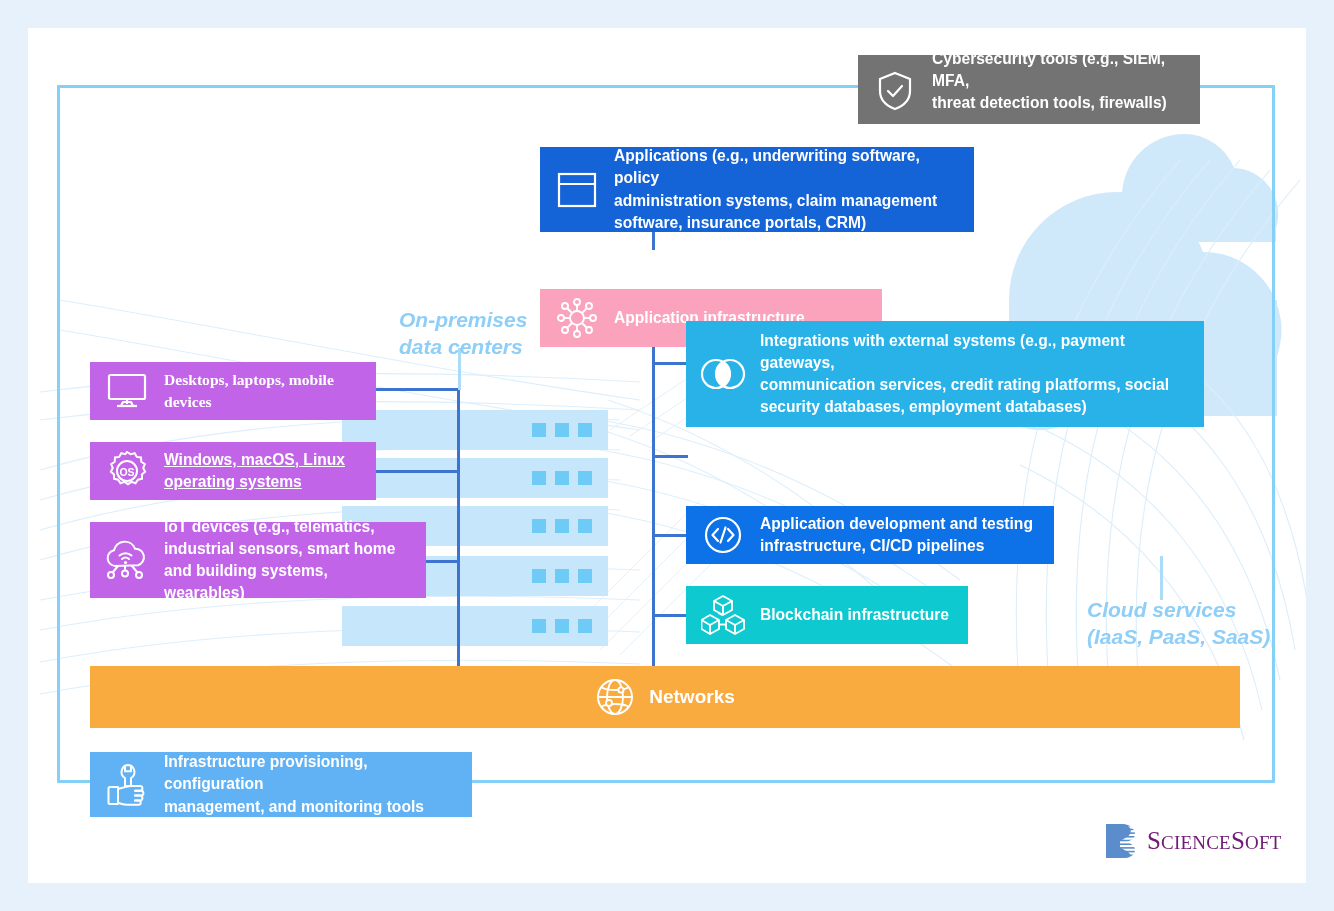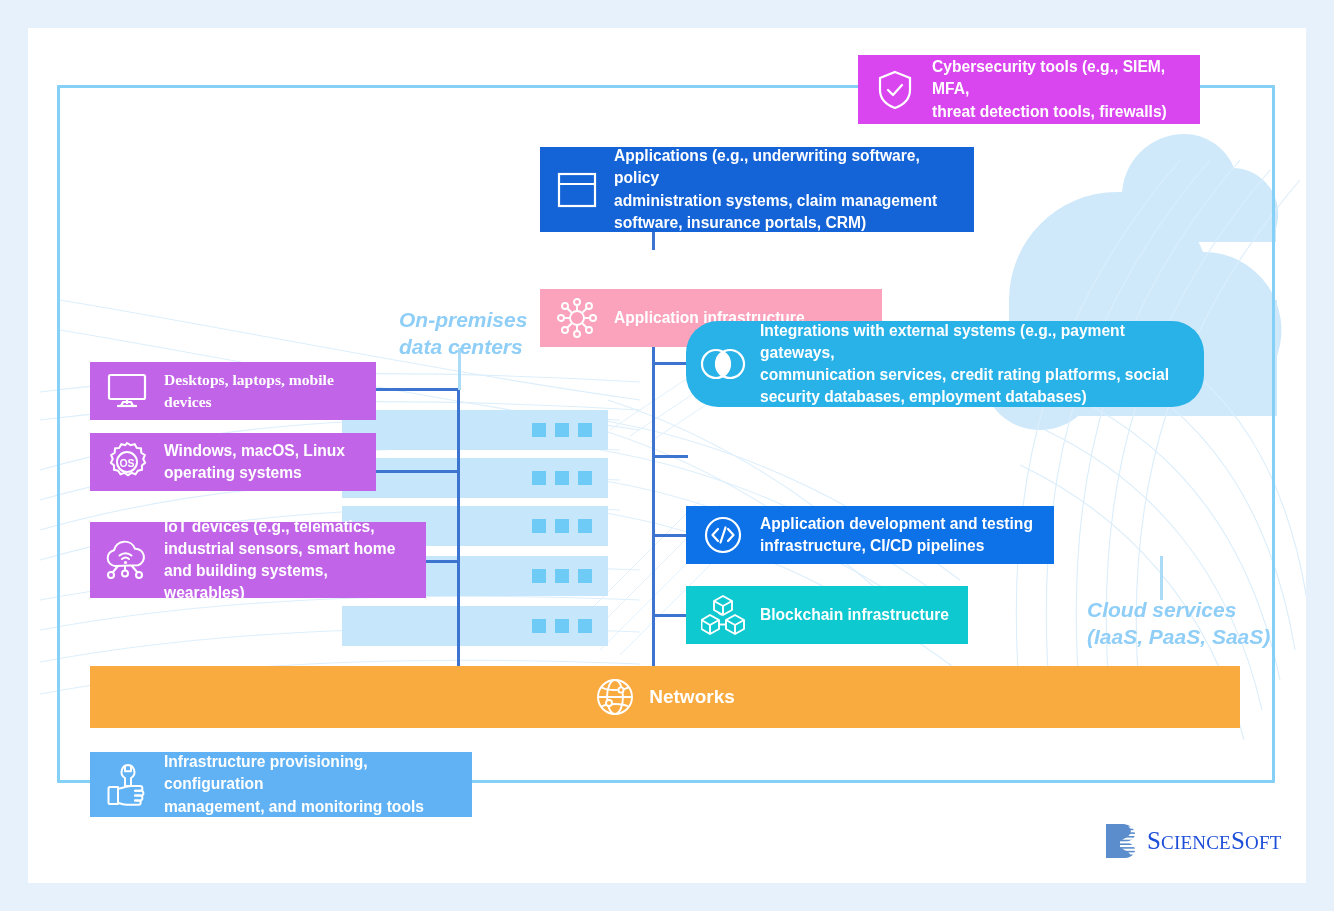--- a/index.html
+++ b/index.html
@@ -71,29 +71,29 @@
   }
   .box .ic svg { display: block; }
   .box .tx {
     font-size: 15.6px;
     line-height: 1.42;
     font-weight: 700;
     white-space: pre-line;
   }
 
   
-  #box-cyber      { left: 858px;  top: 55px;  width: 342px; height: 69px;  background: #d946ef; }
+  #box-cyber      { left: 858px;  top: 55px;  width: 342px; height: 69px;  background: #737373; align-items: flex-end; }
   #box-apps       { left: 540px;  top: 147px; width: 434px; height: 85px;  background: #1463d7; }
   #box-appinfra   { left: 540px;  top: 248px; width: 342px; height: 58px;  background: #fba3bc; margin-top: 41px; }
-  #box-integr     { left: 686px;  top: 321px; width: 518px; height: 86px;  background: #29b2e8; border-radius: 32px; }
+  #box-integr     { left: 686px;  top: 321px; width: 518px; height: 106px;  background: #29b2e8; }
   #box-data       { left: 686px;  top: 427px; width: 304px; height: 58px;  background: #2ed39a; }
   #box-devtest    { left: 686px;  top: 506px; width: 368px; height: 58px;  background: #0d71e8; }
   #box-blockchain { left: 686px;  top: 586px; width: 282px; height: 58px;  background: #0ec9cf; }
   #box-desktops   { left: 90px;   top: 362px; width: 286px; height: 58px;  background: #c264e8; font-family: Liberation Serif, serif; }
-  #box-os         { left: 90px;   top: 433px; width: 286px; height: 58px;  background: #c264e8; }
+  #box-os         { left: 90px;   top: 442px; width: 286px; height: 58px;  background: #c264e8; text-decoration: underline; }
   #box-iot        { left: 90px;   top: 522px; width: 336px; height: 76px;  background: #c264e8; }
   #box-networks   { left: 90px;   top: 666px; width: 1150px; height: 62px; background: #f9ab40;
                     justify-content: center; }
   #box-networks .tx { font-size: 19px; }
   #box-networks .ic { width: 40px; height: 40px; margin-right: 14px; }
   #box-provision  { left: 90px;   top: 752px; width: 382px; height: 65px;  background: #61b2f4; }
 
   
   .note {
     position: absolute;
@@ -109,21 +109,21 @@
 
   
   #logo {
     position: absolute;
     left: 1104px; top: 823px;
     display: flex; align-items: center; gap: 9px;
   }
   #logo .mark { width: 34px; height: 36px; }
   #logo .wordmark {
     font-family: "Liberation Serif", serif;
-    color: #1d4ed8;
+    color: #701a75;
     font-size: 25px;
     letter-spacing: 0.2px;
     white-space: nowrap;
   }
   #logo .wordmark .sm { font-size: 19px; }
 </style>
 </head>
 <body>
 
 <div id="stage">

